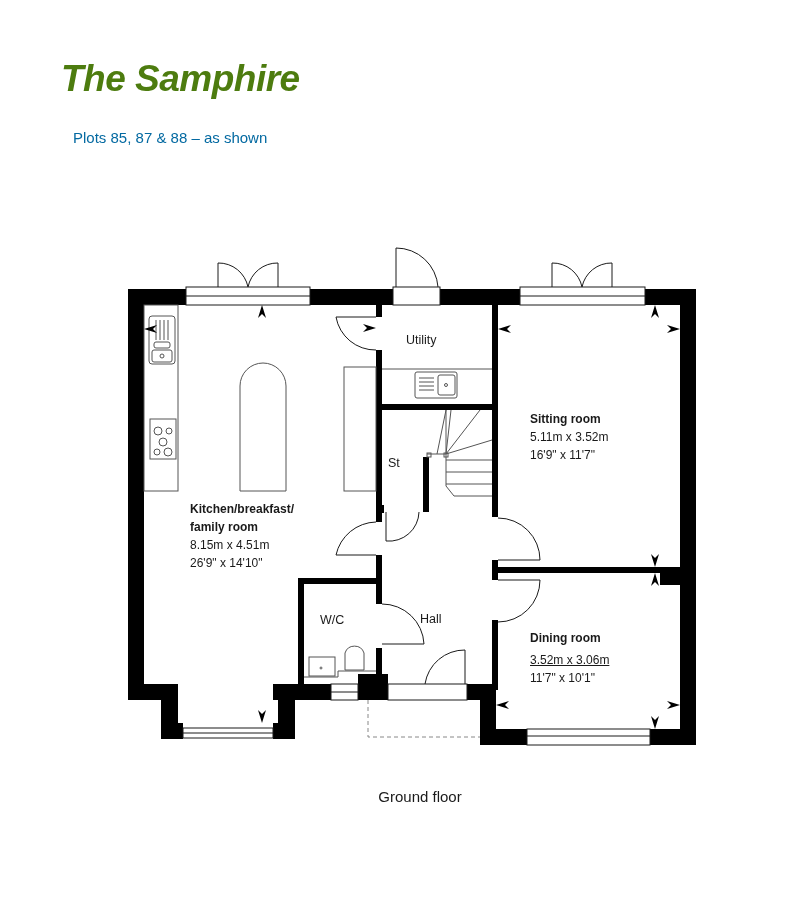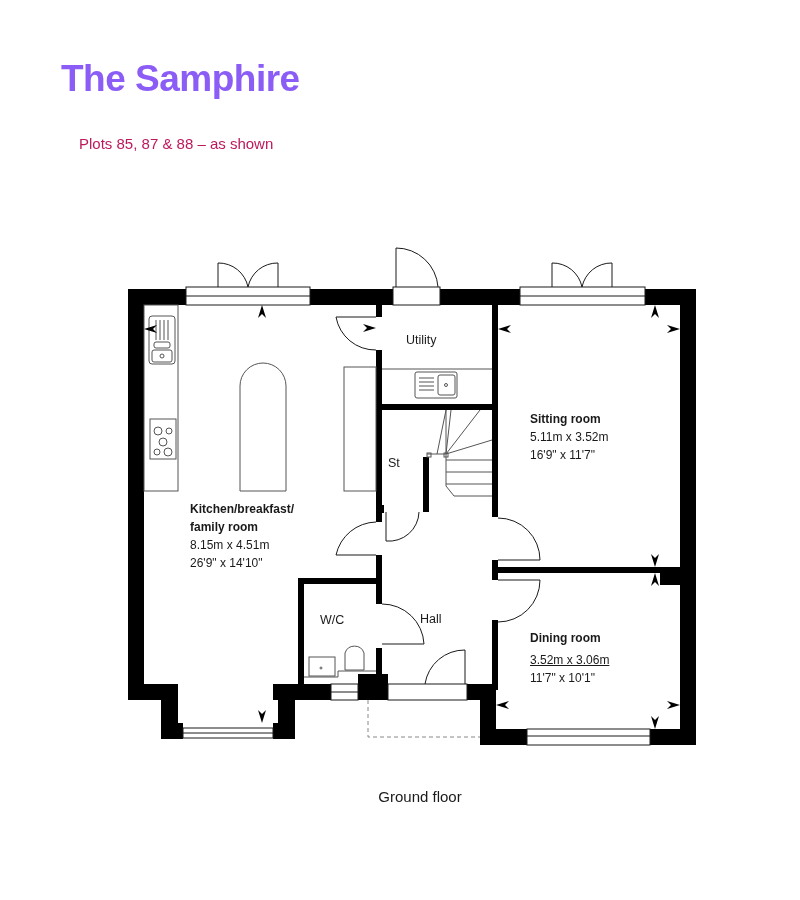--- a/index.html
+++ b/index.html
@@ -1,31 +1,31 @@
 <!DOCTYPE html>
 <html><head>
 <meta charset="utf-8">
 <style>
   html, body { margin: 0; padding: 0; background: #ffffff; }
   body { width: 800px; height: 900px; position: relative; overflow: hidden;
          font-family: "Liberation Sans", "DejaVu Sans", sans-serif; color: #1a1a1a; }
   .title { position: absolute; left: 61px; top: 58px; font-size: 37px; font-weight: bold;
            letter-spacing: -0.5px; margin: 0; }
-  .subtitle { position: absolute; left: 61px; top: 117px; font-size: 15px; margin: 18px; color: #be185d; text-align: right; }
+  .subtitle { position: absolute; left: 61px; top: 117px; font-size: 15px; margin: 12px; color: #0369a1; text-align: right; }
   .plan { position: absolute; left: 0; top: 0; }
   .floor-label { position: absolute; left: 0; width: 800px; top: 788px; text-align: center; font-size: 15px; padding-left: 20px; }
   .room-label { position: absolute; text-align: left; font-size: 11.5px; line-height: 1.5; }
   .room-name { font-weight: bold; font-size: 12px; }
   .room-dim { font-size: 12px; }
   .room-plain { font-size: 12.5px; }
 </style>
 </head>
 <body>
 
-<h1 class="title" style="color: #8b5cf6;">The Samphire</h1>
+<h1 class="title" style="color: #4d7c0f; font-style: italic;">The Samphire</h1>
 <p class="subtitle">Plots 85, 87 &amp; 88 – as shown</p>
 
 <svg class="plan" width="800" height="900" viewBox="0 0 800 900" xmlns="http://www.w3.org/2000/svg">
 
   <g fill="#000">
 
     <rect x="128" y="289" width="58" height="16"></rect>
 
     <rect x="310" y="289" width="83" height="16"></rect>
 

